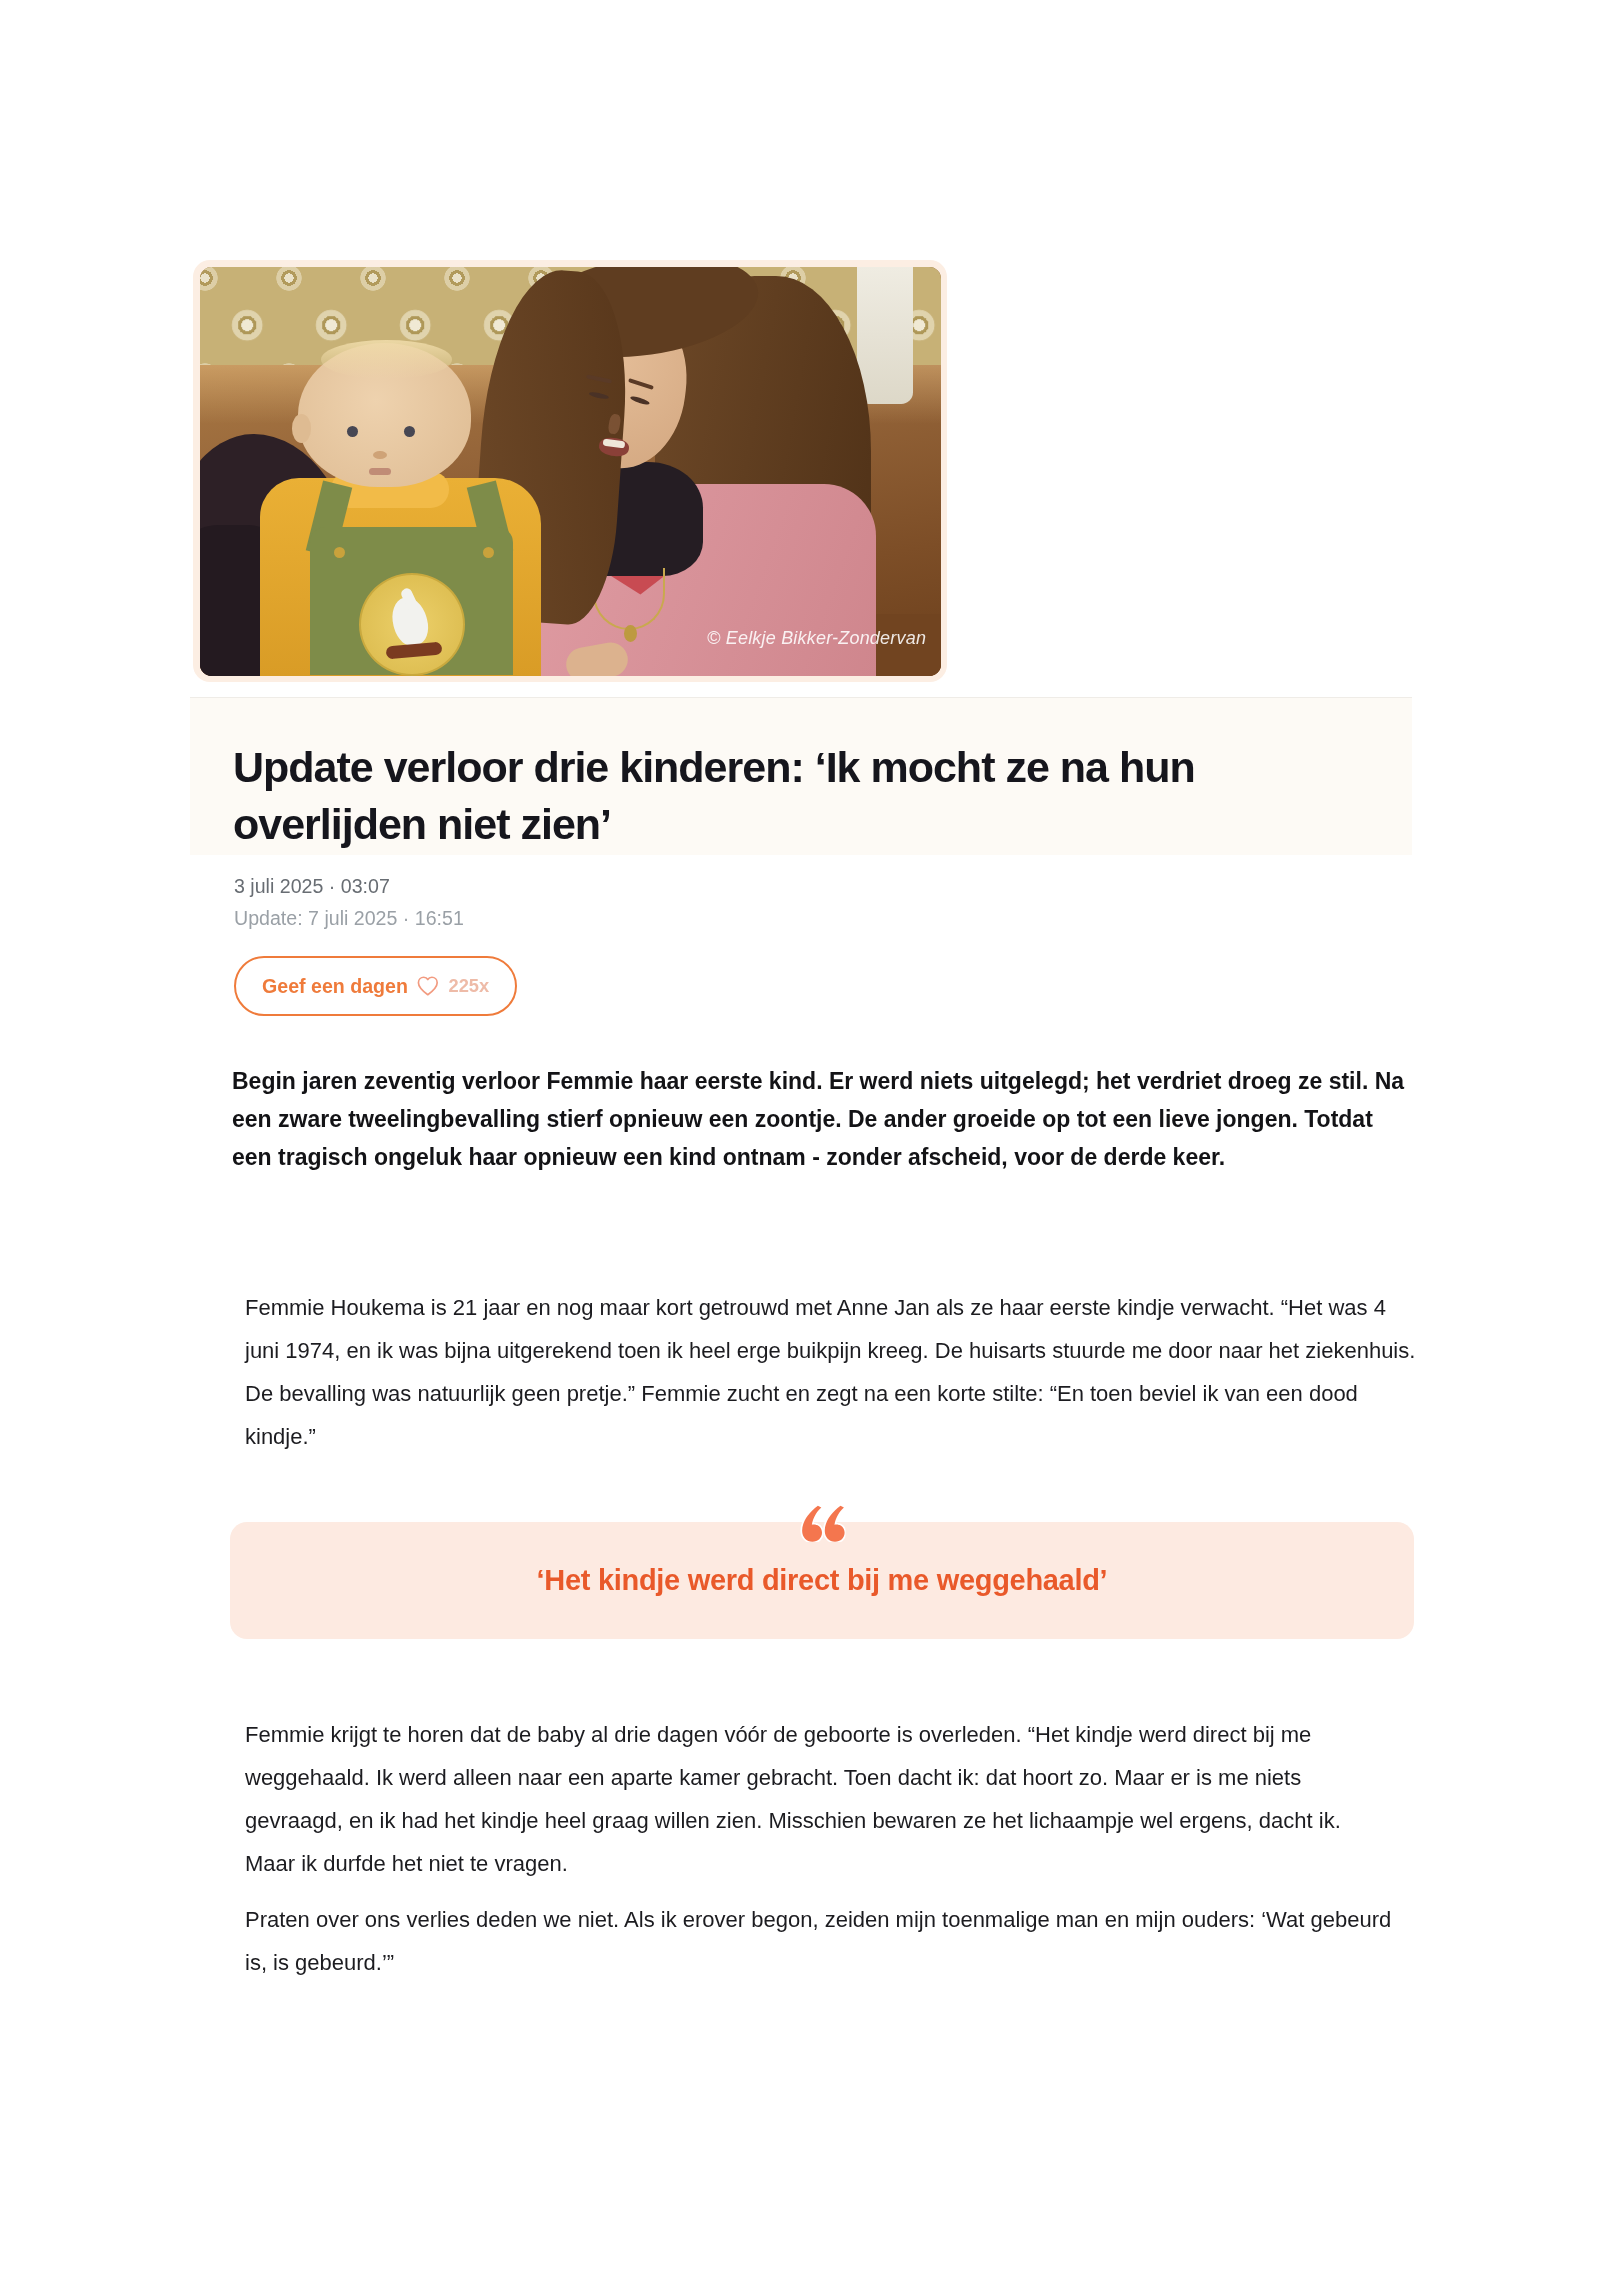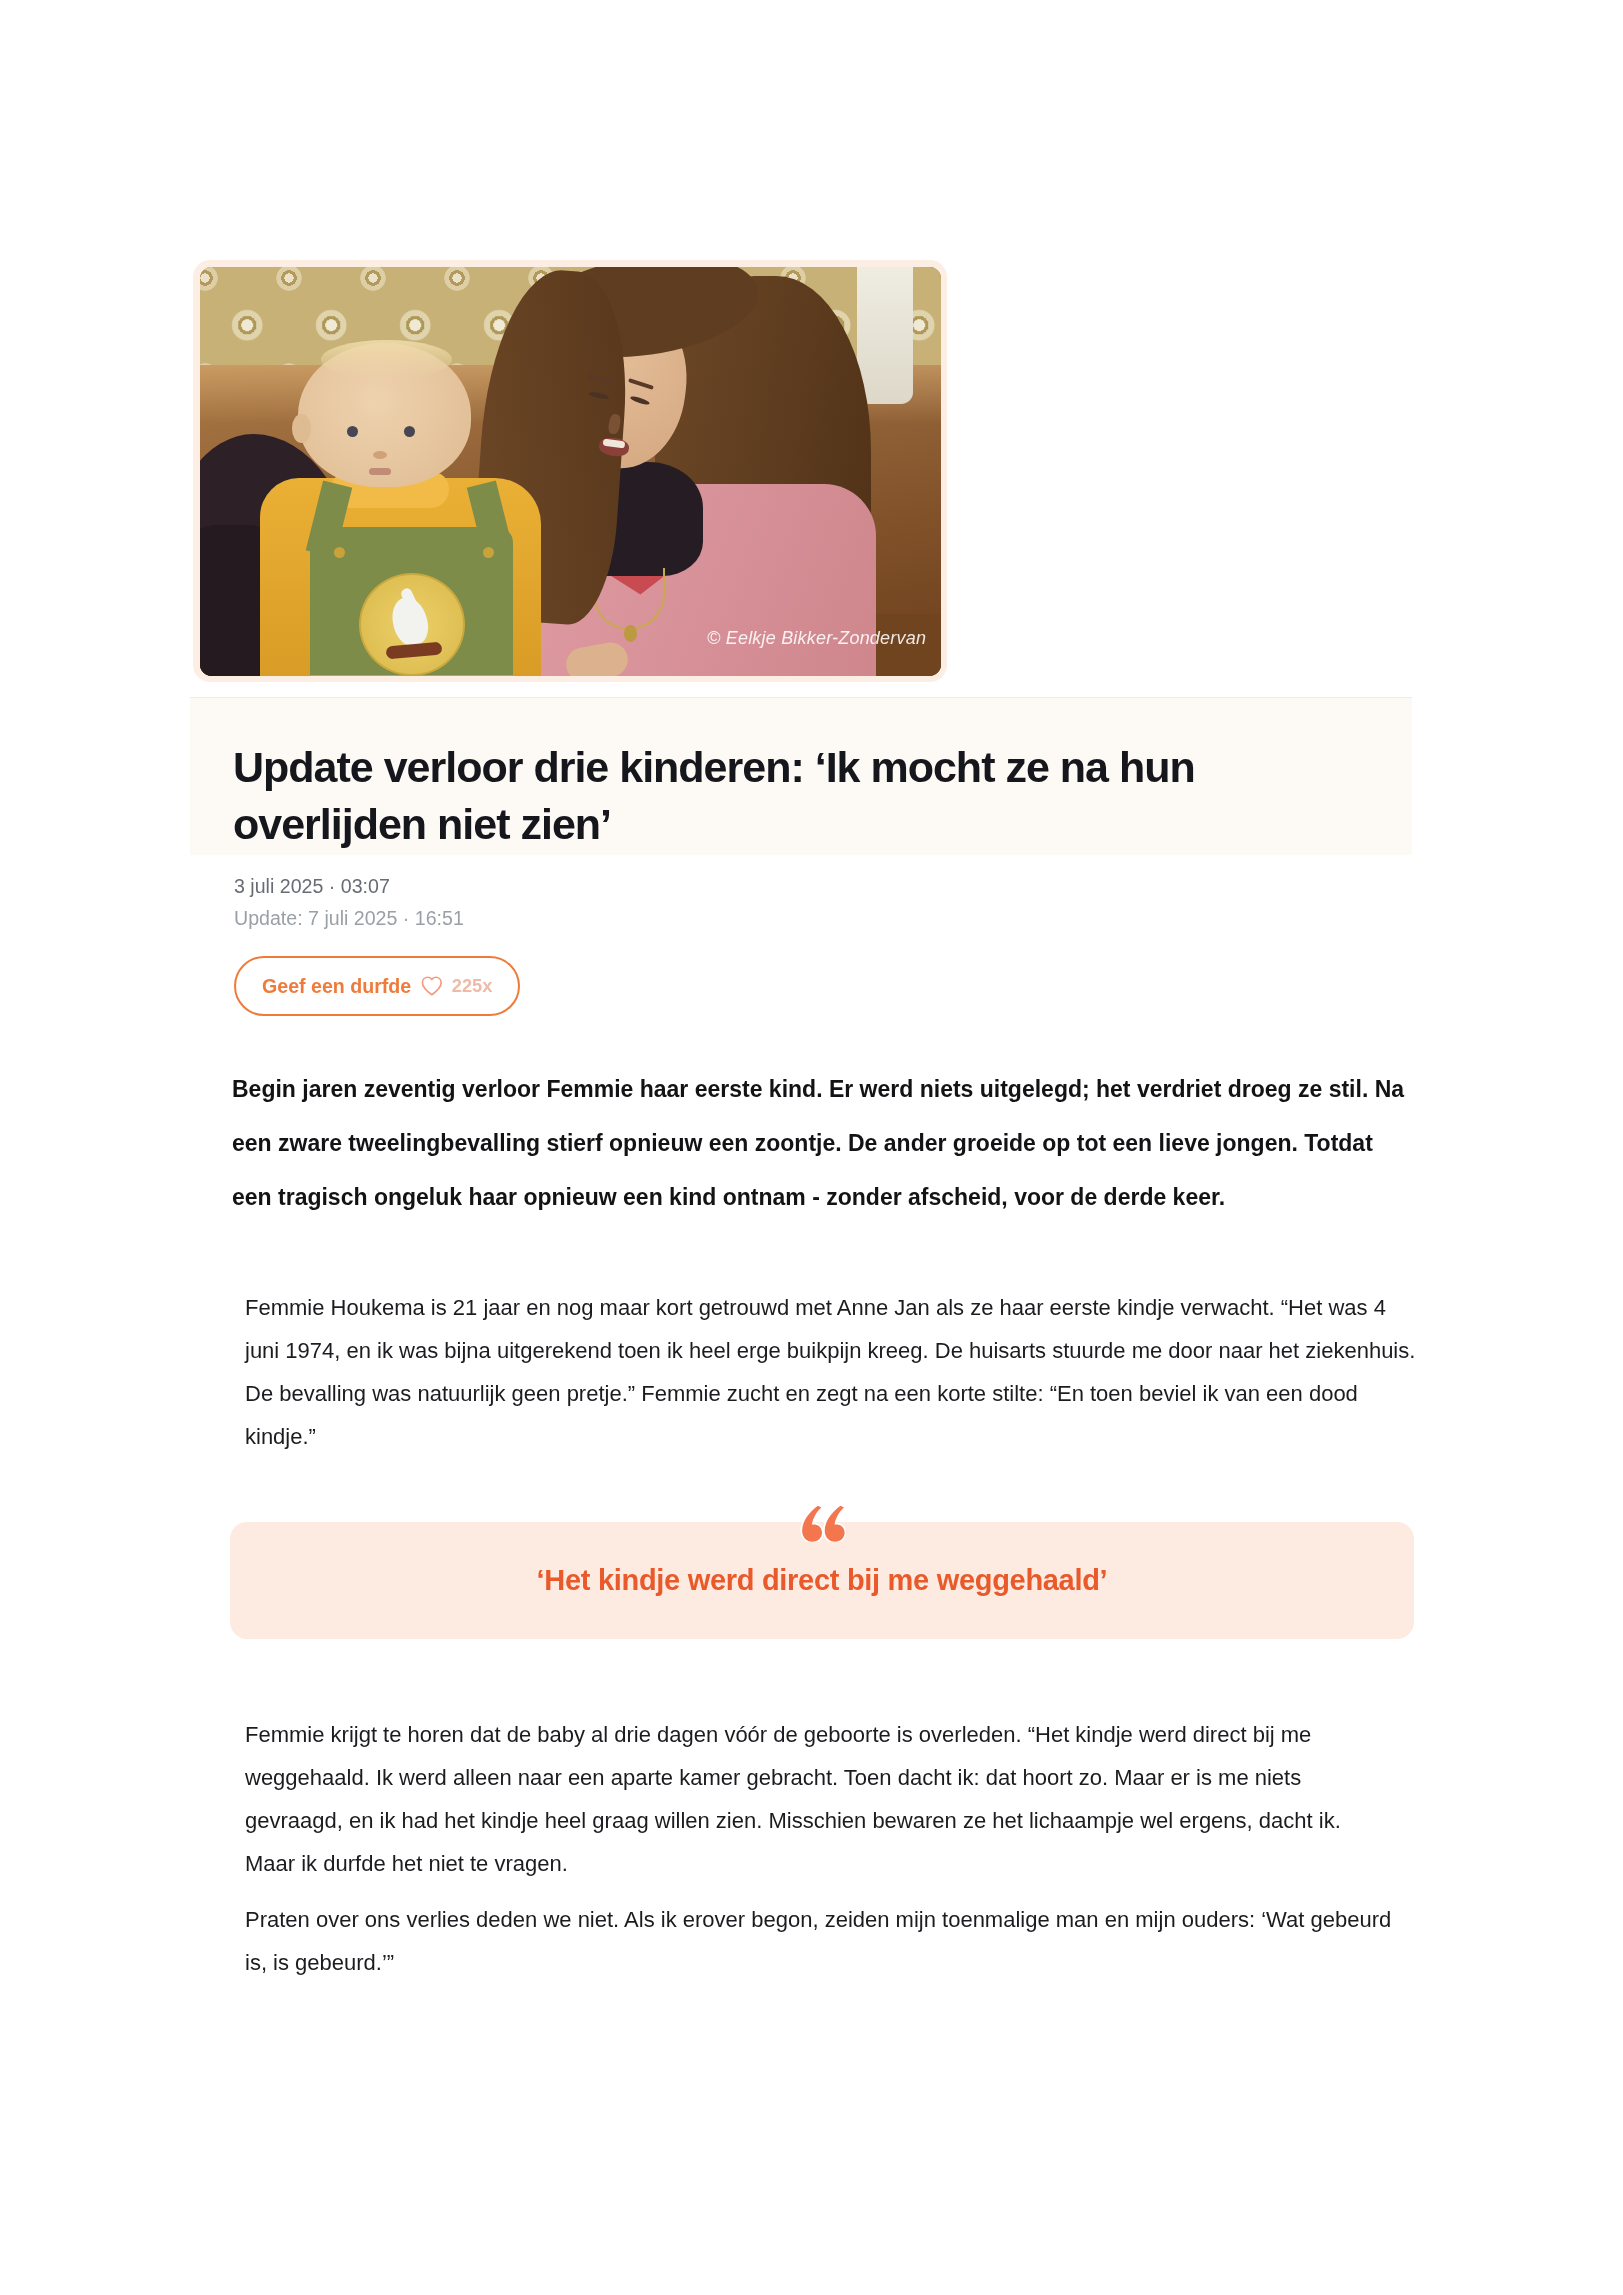--- a/index.html
+++ b/index.html
@@ -73,21 +73,21 @@
 
   
   .like-button{position:absolute;left:234px;top:956px;height:60px;display:inline-flex;align-items:center;gap:8.5px;
                padding:0 26px;background:#ffffff;border:2px solid #ef7b3b;border-radius:30px;cursor:pointer;
                font-family:"Liberation Sans","DejaVu Sans",sans-serif;}
   .like-label{font-size:19.6px;font-weight:700;color:#ef7b3b;}
   .like-count{font-size:18.3px;font-weight:600;color:#eebba8;}
 
   
   .intro{position:absolute;left:232px;top:1062px;width:1174px;margin:0;
-         font-size:23px;line-height:54px;font-weight:700;color:#131316;}
+         font-size:23px;line-height:38px;font-weight:700;color:#131316;}
   .para{font-size:22px;line-height:43px;color:#1c1c20;margin:13px;}
   .p1{position:absolute;left:232px;top:1273px;width:1174px;}
   .body-end{position:absolute;left:232px;top:1700px;width:1174px;}
 
   
   .pullquote{position:absolute;left:230px;top:1522px;width:1184px;height:117px;background:#fdeae1;
              border-radius:17px;display:flex;align-items:center;justify-content:center;}
   .quote-icon{position:absolute;left:50%;top:-17px;transform:translateX(-50%);}
   .quote-text{margin:0;font-size:29px;font-weight:700;color:#e9592a;letter-spacing:-0.3px;text-align:left;}
 </style>
@@ -152,21 +152,21 @@
     <h1>
       <span>Update verloor drie kinderen: ‘Ik mocht ze na hun</span>
       <span>overlijden niet zien’</span>
     </h1>
   </header>
 
   <div class="date published">3 juli 2025 · 03:07</div>
   <div class="date updated">Update: 7 juli 2025 · 16:51</div>
 
   <button class="like-button">
-    <span class="like-label">Geef een durfde</span>
+    <span class="like-label">Geef een dagen</span>
     <svg width="23.6" height="22" viewBox="0 0 36 34" aria-hidden="true">
       <path d="M18 30.5 C10 24.5 3.5 18.6 3.5 11.8 C3.5 7 7.2 3.5 11.7 3.5 C14.4 3.5 16.8 4.9 18 7 C19.2 4.9 21.6 3.5 24.3 3.5 C28.8 3.5 32.5 7 32.5 11.8 C32.5 18.6 26 24.5 18 30.5 Z" fill="none" stroke="#f29b80" stroke-width="2.6" stroke-linejoin="round"></path>
     </svg>
     <span class="like-count">225x</span>
   </button>
 
   <p class="intro">Begin jaren zeventig verloor Femmie haar eerste kind. Er werd niets uitgelegd; het verdriet droeg ze stil. Na een zware tweelingbevalling stierf opnieuw een zoontje. De ander groeide op tot een lieve jongen. Totdat een tragisch ongeluk haar opnieuw een kind ontnam - zonder afscheid, voor de derde keer.</p>
 
   <p class="para p1">Femmie Houkema is 21 jaar en nog maar kort getrouwd met Anne Jan als ze haar eerste kindje verwacht. “Het was 4 juni 1974, en ik was bijna uitgerekend toen ik heel erge buikpijn kreeg. De huisarts stuurde me door naar het ziekenhuis. De bevalling was natuurlijk geen pretje.” Femmie zucht en zegt na een korte stilte: “En toen beviel ik van een dood kindje.”</p>
 

